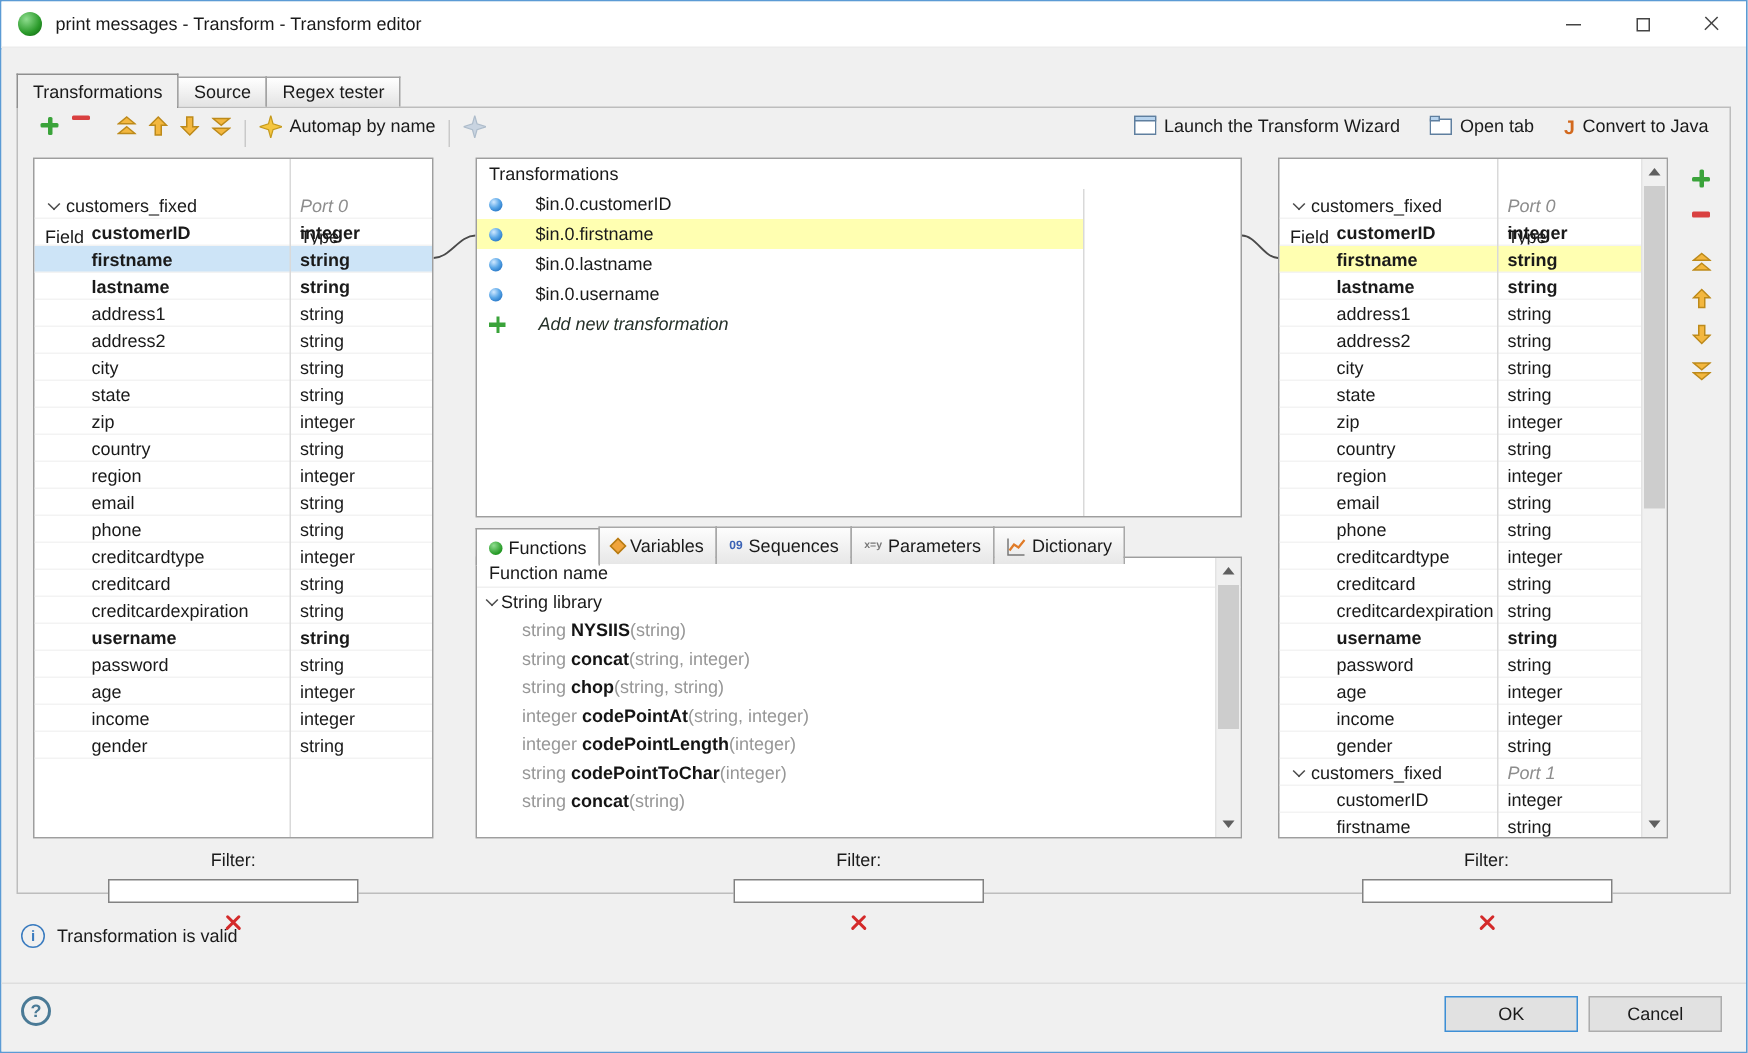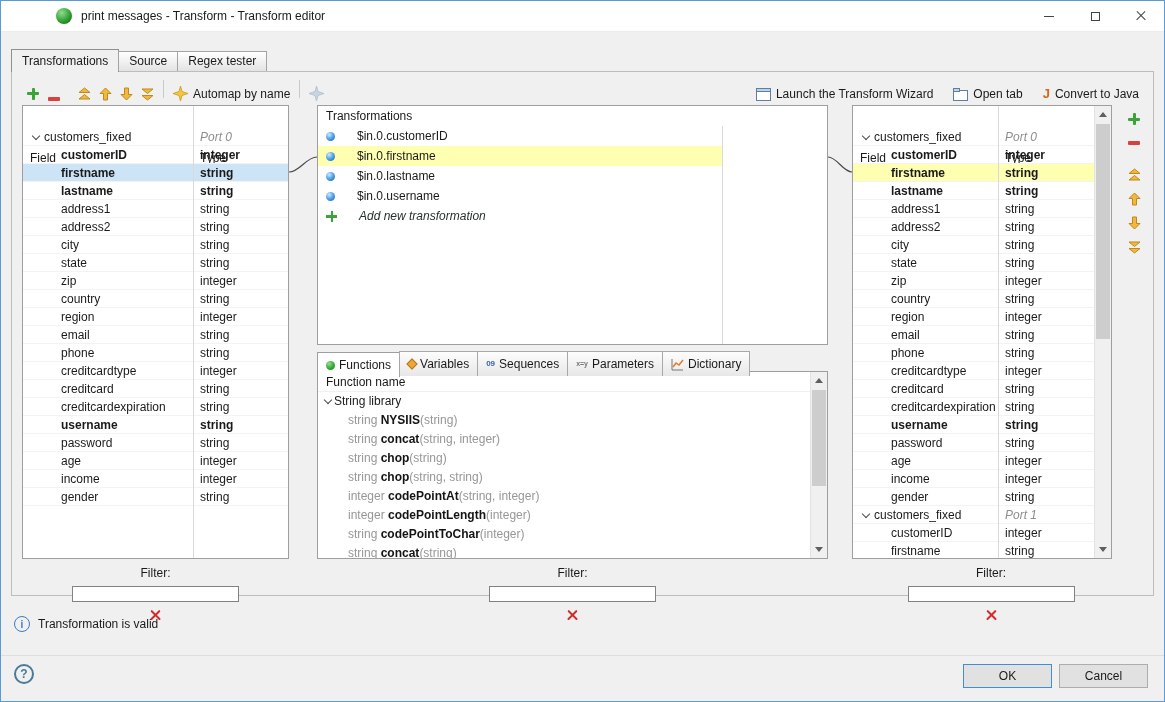--- a/index.html
+++ b/index.html
@@ -2,21 +2,21 @@
 <html><head>
 <meta charset="utf-8">
 <style>
   * { margin:0; padding:0; box-sizing:border-box; }
   html,body { width:1165px; height:702px; overflow:hidden;
     font-family:"Liberation Sans", sans-serif; font-size:12px; color:#1a1a1a; background:#d8d8d8; }
   .window { position:absolute; inset:0; background:#f0f0f0; border:1px solid #5b9bd5; }
 
   
   .titlebar { position:absolute; top:0; left:0; right:0; height:31px; background:#fff;
-    display:flex; align-items:center; border-bottom:1px solid #ececec;padding-left:44px; }
+    display:flex; align-items:center; border-bottom:1px solid #ececec; }
   .app-icon { width:16px; height:16px; margin-left:11px; border-radius:50%; flex:none;
     background:radial-gradient(circle at 35% 30%, #8fdd8f, #2a9a2a 60%, #0d5c0d); }
   .title-text { margin-left:9px; }
   .win-controls { margin-left:auto; display:flex; height:100%; }
   .win-btn { width:46px; height:100%; display:flex; align-items:center; justify-content:center; }
   .glyph-min { width:10px; height:1px; background:#444; }
   .glyph-max { width:9px; height:9px; border:1px solid #444; }
   .glyph-close { position:relative; width:12px; height:12px; }
   .glyph-close::before,.glyph-close::after { content:""; position:absolute; left:0; top:5px;
     width:12px; height:1.4px; background:#444; }
@@ -28,21 +28,21 @@
   .tabbar { position:absolute; left:10px; top:16px; display:flex; align-items:flex-end; z-index:5; }
   .tab { padding:0 10px; height:20px; line-height:19px; background:linear-gradient(#ffffff,#e3e3e3);
     border:1px solid #a3a3a3; border-bottom:none; margin-right:-1px; }
   .tab.active { height:23px; line-height:22px; background:#f0f0f0; border-color:#8f8f8f; margin-bottom:-1px; }
 
   .tab-content { position:absolute; left:10px; right:10px; top:38px; height:525px;
     border:1px solid #bdbdbd; background:#f0f0f0; }
 
   
   .toolbar { position:absolute; left:0; right:0; top:0; height:33px; display:flex; align-items:center; padding:0 10px; }
-  .tbtn { height:24px; display:flex; align-items:flex-end; gap:5px; padding:0 4px; flex:none; }
+  .tbtn { height:24px; display:flex; align-items:flex-start; gap:5px; padding:0 4px; flex:none; }
   .tgap { width:10px; } .tsep { width:1px; height:18px; background:#c9c9c9; margin:0 5px; }
   .tright { margin-left:auto; display:flex; align-items:center; gap:12px; }
   .dim { opacity:.45; }
   .plus-icon { position:relative; width:14px; height:14px; display:inline-block; }
   .plus-icon::before,.plus-icon::after { content:""; position:absolute; background:#3aa33a; border-radius:1px; }
   .plus-icon::before { left:5.5px; top:1px; width:3px; height:12px; }
   .plus-icon::after  { left:1px; top:5.5px; width:12px; height:3px; }
   .minus-icon { width:12px; height:3.5px; background:#d94040; border-radius:1px; display:inline-block; }
   .j-icon { color:#d2691e; font-weight:bold; font-size:13px; }
 
@@ -389,21 +389,20 @@
             <span>Dictionary</span>
           </div>
       </div>
 
       <div class="panel fbox">
         <div class="fn-header">Function name</div>
         <div id="function-list" class="fnlist">
             <div class="fnrow fgroup"><span class="expander"></span><span>String library</span></div>
             <div class="fnrow fitem"><span class="fret">string </span><span class="fname">NYSIIS</span><span class="fargs">(string)</span></div>
             <div class="fnrow fitem"><span class="fret">string </span><span class="fname">concat</span><span class="fargs">(string, integer)</span></div>
-            <div class="fnrow fitem"><span class="fret">string </span><span class="fname">chop</span><span class="fargs">(string)</span></div>
             <div class="fnrow fitem"><span class="fret">string </span><span class="fname">chop</span><span class="fargs">(string, string)</span></div>
             <div class="fnrow fitem"><span class="fret">integer </span><span class="fname">codePointAt</span><span class="fargs">(string, integer)</span></div>
             <div class="fnrow fitem"><span class="fret">integer </span><span class="fname">codePointLength</span><span class="fargs">(integer)</span></div>
             <div class="fnrow fitem"><span class="fret">string </span><span class="fname">codePointToChar</span><span class="fargs">(integer)</span></div>
             <div class="fnrow fitem"><span class="fret">string </span><span class="fname">concat</span><span class="fargs">(string)</span></div>
           </div>
         <div class="vscroll">
           <div class="vs-btn vs-top">
               <span class="tri-up"></span>
             </div>

